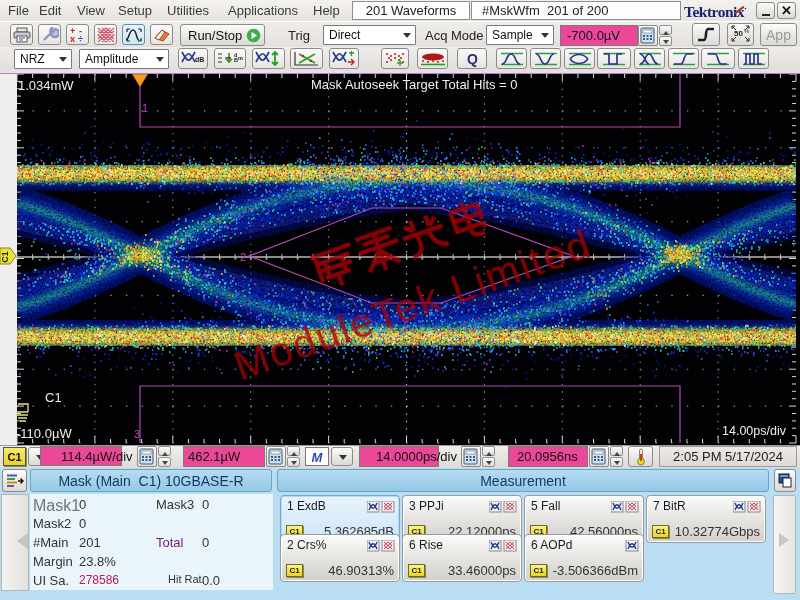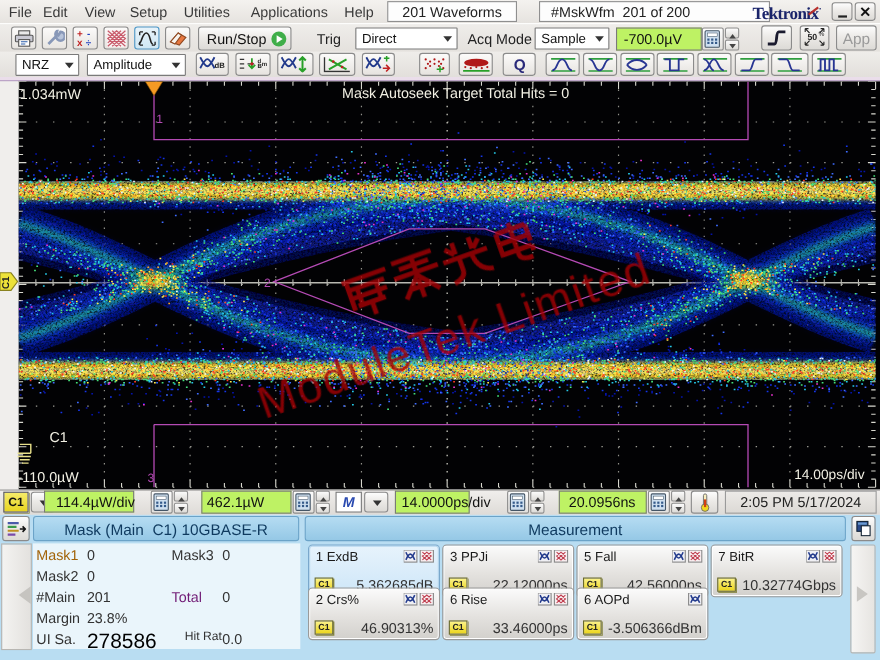--- a/index.html
+++ b/index.html
@@ -1,19 +1,19 @@
 <!DOCTYPE html>
 <html><head><meta charset="utf-8"><style>
 *{margin:0;padding:0;box-sizing:border-box}
 html,body{width:800px;height:600px;overflow:hidden;font-family:"Liberation Sans",sans-serif;background:#e9e6e2;position:relative}
 .ab{position:absolute}
 .btn{position:absolute;background:linear-gradient(#fdfdfd,#eceae7 45%,#dcdad6);border:1px solid #8b8b8b;border-radius:3px}
 .sel{position:absolute;background:#fff;border:1px solid #7a7a7a;font-size:12px;color:#111;line-height:18px;padding-left:5px;border-radius:1px}
 .sel:after{content:"";position:absolute;right:4px;top:7px;border:4px solid transparent;border-top:5px solid #333}
-.inp{position:absolute;background:#bef264;border:1px solid #7a7a7a;font-size:13px;color:#111}
+.inp{position:absolute;background:#ec4899;border:1px solid #7a7a7a;font-size:13px;color:#111}
 .lbl{position:absolute;font-size:13px;color:#222}
 .spin{position:absolute;width:13px;height:21px}
 .spin div{position:absolute;left:0;width:13px;height:10px;background:linear-gradient(#fcfcfc,#dcdad6);border:1px solid #909090;border-radius:2px}
 .spin div.dn{top:11px}
 .spin div:after{content:"";position:absolute;left:3px;border:3px solid transparent}
 .spin div.up:after{top:2px;border-bottom:4px solid #444}
 .spin div.dn:after{top:3px;border-top:4px solid #444}
 .calc{position:absolute;width:20px;height:21px;background:linear-gradient(#fdfdfd,#e2e0dc);border:1px solid #8b8b8b;border-radius:2px}
 .mbox{position:absolute;width:120px;height:48px;background:linear-gradient(#fbfbfb,#e4e2df 55%,#d2d0cc);border:1px solid #9a9a9a;border-radius:4px;box-shadow:0 0 0 1px #fff inset}
 .mbox .t{position:absolute;left:6px;top:3px;font-size:12px;color:#1a1a1a}
@@ -23,21 +23,21 @@
 </style></head><body>
 <div class="ab" style="left:0;top:0;width:800px;height:21px;background:linear-gradient(#f4f2ef,#e6e3df)"></div>
 <div class="ab" style="left:8px;top:3px;font-size:13px;color:#3a3a3a">File</div>
 <div class="ab" style="left:39px;top:3px;font-size:13px;color:#3a3a3a">Edit</div>
 <div class="ab" style="left:77px;top:3px;font-size:13px;color:#3a3a3a">View</div>
 <div class="ab" style="left:118px;top:3px;font-size:13px;color:#3a3a3a">Setup</div>
 <div class="ab" style="left:167px;top:3px;font-size:13px;color:#3a3a3a">Utilities</div>
 <div class="ab" style="left:228px;top:3px;font-size:13px;color:#3a3a3a">Applications</div>
 <div class="ab" style="left:313px;top:3px;font-size:13px;color:#3a3a3a">Help</div>
 <div class="ab" style="left:352px;top:1px;width:118px;height:19px;background:#fdfdfd;border:1px solid #8f8f8f;font-size:13px;color:#222;text-align:center;line-height:18px">201 Waveforms</div>
-<div class="ab" style="left:490px;top:1px;width:210px;height:19px;background:#fdfdfd;border:1px solid #8f8f8f;font-size:13px;color:#222;line-height:18px;padding-left:10px">#MskWfm&nbsp; 201 of 200</div>
+<div class="ab" style="left:471px;top:1px;width:210px;height:19px;background:#fdfdfd;border:1px solid #8f8f8f;font-size:13px;color:#222;line-height:18px;padding-left:10px">#MskWfm&nbsp; 201 of 200</div>
 <div class="ab" style="left:684px;top:3px;font-family:'Liberation Serif',serif;font-weight:bold;font-size:15.5px;color:#1a246a;letter-spacing:-0.5px">Tektronix<span style="font-size:9px;vertical-align:6px">·</span></div>
 <div class="ab" style="left:734px;top:9px;width:11px;height:2px;background:#b8302c;transform:rotate(-38deg)"></div>
 <div class="btn" style="left:756px;top:2px;width:19px;height:17px">
     <div class="ab" style="left:5px;top:11px;width:8px;height:2px;background:#222"></div>
   </div>
 <div class="btn" style="left:777px;top:2px;width:19px;height:17px;font-size:13px;font-weight:bold;color:#111;text-align:center;line-height:15px">✕</div>
 <div class="ab" style="left:0;top:21px;width:800px;height:26px;background:linear-gradient(#efedea,#e4e1dd);border-top:1px solid #fff"></div>
 <div class="ab" style="left:10px;top:24px;width:23px;height:21px;background:linear-gradient(#fcfbfa,#e7e4e0);border:1px solid #8b8b8b;border-radius:3px;text-align:center;padding-top:2px"><svg width="18" height="16" viewBox="0 0 18 16">
       <rect x="4" y="1" width="10" height="4" fill="#e8e8e8" stroke="#555"></rect>
       <rect x="1" y="5" width="16" height="6" rx="1" fill="#c9c9d3" stroke="#555"></rect>
@@ -367,21 +367,21 @@
         <path d="M-14,-13 H14 M-14,-13 V9 M14,-13 V3 M-14,-3 H14 M-14,7 H14 M0,-19 V11 Q0,17 12,17 M14,7 V12"></path>
       </g>
 <text x="-198" y="75" font-size="41" letter-spacing="2" fill="#a50003" font-family="Liberation Sans">ModuleTek Limited</text>
 </g>
 </svg>
 <div class="ab" style="left:0;top:445px;width:800px;height:23px;background:linear-gradient(#f0eeec,#dedbd7);border-top:1px solid #9a9a9a"></div>
 <div class="ab" style="left:3px;top:447px;width:23px;height:19px;background:linear-gradient(#f6ec6a,#e8d420);border:1px solid #555;font-size:11px;font-weight:bold;text-align:center;line-height:18px;color:#111;box-shadow:1px 1px 0 #8a8a4a">C1</div>
 <div class="btn" style="left:28px;top:447px;width:22px;height:19px">
     <div class="ab" style="left:7px;top:7px;border:4px solid transparent;border-top:5px solid #333"></div>
   </div>
-<div class="inp" style="left:40px;top:446px;width:82px;height:20px;line-height:20px;padding-left:10px">114.4µW/div</div>
+<div class="inp" style="left:40px;top:446px;width:82px;height:20px;line-height:20px;padding-left:20px">114.4µW/div</div>
 <div class="calc" style="left:137px;top:446px"><svg width="18" height="19" viewBox="0 0 18 19">
       <rect x="2" y="2" width="13" height="15" rx="1" fill="#cfe0f0" stroke="#456"></rect>
       <rect x="4" y="4" width="9" height="3" fill="#fff" stroke="#456" stroke-width="0.5"></rect>
       <g fill="#345a8a">
         <rect x="4" y="9" width="2" height="2"></rect>
         <rect x="7.5" y="9" width="2" height="2"></rect>
         <rect x="11" y="9" width="2" height="2"></rect>
         <rect x="4" y="12" width="2" height="2"></rect>
         <rect x="7.5" y="12" width="2" height="2"></rect>
         <rect x="11" y="12" width="2" height="2"></rect>
@@ -405,21 +405,21 @@
       </g>
     </svg></div>
 <div class="spin" style="left:287px;top:446px">
     <div class="up"></div>
     <div class="dn"></div>
   </div>
 <div class="ab" style="left:305px;top:447px;width:24px;height:19px;background:#fff;border:1px solid #777;text-align:center"><span style="font-size:13px;font-weight:bold;color:#2a4ab0;font-style:italic">M</span></div>
 <div class="btn" style="left:331px;top:447px;width:22px;height:19px">
     <div class="ab" style="left:7px;top:7px;border:4px solid transparent;border-top:5px solid #333"></div>
   </div>
-<div class="inp" style="left:359px;top:446px;width:68px;height:21px;line-height:20px;padding-left:5px">14.0000ps/div</div>
+<div class="inp" style="left:359px;top:446px;width:80px;height:21px;line-height:20px;padding-left:16px">14.0000ps/div</div>
 <div class="calc" style="left:461px;top:446px"><svg width="18" height="19" viewBox="0 0 18 19">
       <rect x="2" y="2" width="13" height="15" rx="1" fill="#cfe0f0" stroke="#456"></rect>
       <rect x="4" y="4" width="9" height="3" fill="#fff" stroke="#456" stroke-width="0.5"></rect>
       <g fill="#345a8a">
         <rect x="4" y="9" width="2" height="2"></rect>
         <rect x="7.5" y="9" width="2" height="2"></rect>
         <rect x="11" y="9" width="2" height="2"></rect>
         <rect x="4" y="12" width="2" height="2"></rect>
         <rect x="7.5" y="12" width="2" height="2"></rect>
         <rect x="11" y="12" width="2" height="2"></rect>
@@ -455,34 +455,34 @@
 <div class="ab" style="left:0;top:468px;width:800px;height:132px;background:#b9ddf2"></div>
 <div class="btn" style="left:2px;top:469px;width:25px;height:23px;padding:3px 0 0 3px"><svg width="18" height="16" viewBox="0 0 18 16">
       <path d="M1,2.5 h10" stroke="#4a5aaa" stroke-width="2"></path>
       <path d="M1,6 h8" stroke="#3a9a4a" stroke-width="2"></path>
       <path d="M1,9.5 h10" stroke="#c09020" stroke-width="2"></path>
       <path d="M1,13 h7" stroke="#7a4aaa" stroke-width="2"></path>
       <path d="M12,8 l5,0 M14.5,5.5 L17,8 L14.5,10.5" stroke="#111" stroke-width="1.4" fill="none"></path>
     </svg></div>
 <div class="ab" style="left:30px;top:469px;width:242px;height:23px;background:linear-gradient(#b5dcf2,#95c8e6);border:1px solid #6ba3c8;border-radius:3px;font-size:14px;color:#0f3a5f;text-align:center;line-height:22px">Mask (Main&nbsp; C1) 10GBASE-R</div>
 <div class="ab" style="left:30px;top:494px;width:243px;height:96px;background:#eaf5fb"></div>
-<div class="ab" style="left:33px;top:497px;font-size:13px;color:#a16207">Mask1</div>
+<div class="ab" style="left:33px;top:497px;font-size:16px;color:#737373">Mask1</div>
 <div class="ab" style="left:79px;top:497px;font-size:13px;color:#333">0</div>
 <div class="ab" style="left:156px;top:497px;font-size:13px;color:#333">Mask3</div>
 <div class="ab" style="left:202px;top:497px;font-size:13px;color:#333">0</div>
 <div class="ab" style="left:33px;top:516px;font-size:13px;color:#333">Mask2</div>
 <div class="ab" style="left:79px;top:516px;font-size:13px;color:#333">0</div>
 <div class="ab" style="left:33px;top:535px;font-size:13px;color:#333">#Main</div>
 <div class="ab" style="left:79px;top:535px;font-size:13px;color:#333">201</div>
 <div class="ab" style="left:156px;top:535px;font-size:13px;color:#701a75">Total</div>
 <div class="ab" style="left:202px;top:535px;font-size:13px;color:#333">0</div>
 <div class="ab" style="left:33px;top:554px;font-size:13px;color:#333">Margin</div>
 <div class="ab" style="left:79px;top:554px;font-size:13px;color:#333">23.8%</div>
 <div class="ab" style="left:33px;top:573px;font-size:13px;color:#333">UI Sa.</div>
-<div class="ab" style="left:79px;top:573px;font-size:19px;color:#000000">278586</div>
+<div class="ab" style="left:79px;top:573px;font-size:12px;color:#be185d">278586</div>
 <div class="ab" style="left:168px;top:573px;font-size:11px;color:#333">Hit Rat.</div>
 <div class="ab" style="left:202px;top:573px;font-size:13px;color:#333">0.0</div>
 <div class="ab" style="left:1px;top:494px;width:28px;height:97px;background:linear-gradient(90deg,#f4f3f1,#e3e1de);border:1px solid #b8b6b2"></div>
 <div class="ab" style="left:9px;top:533px;width:0;height:0;border:8px solid transparent;border-right:11px solid #c6c4c0"></div>
 <div class="ab" style="left:277px;top:469px;width:492px;height:23px;background:linear-gradient(#b5dcf2,#95c8e6);border:1px solid #6ba3c8;border-radius:3px;font-size:14px;color:#0f3a5f;text-align:center;line-height:22px">Measurement</div>
 <div class="btn" style="left:774px;top:469px;width:22px;height:23px;padding:3px 0 0 3px"><svg width="15" height="15" viewBox="0 0 15 15">
       <rect x="1" y="1" width="10" height="9" fill="#2a4a8a" stroke="#123"></rect>
       <rect x="2" y="2" width="8" height="2" fill="#6a9ad0"></rect>
       <rect x="5" y="5" width="8" height="9" fill="#fff" stroke="#123"></rect>
     </svg></div>

